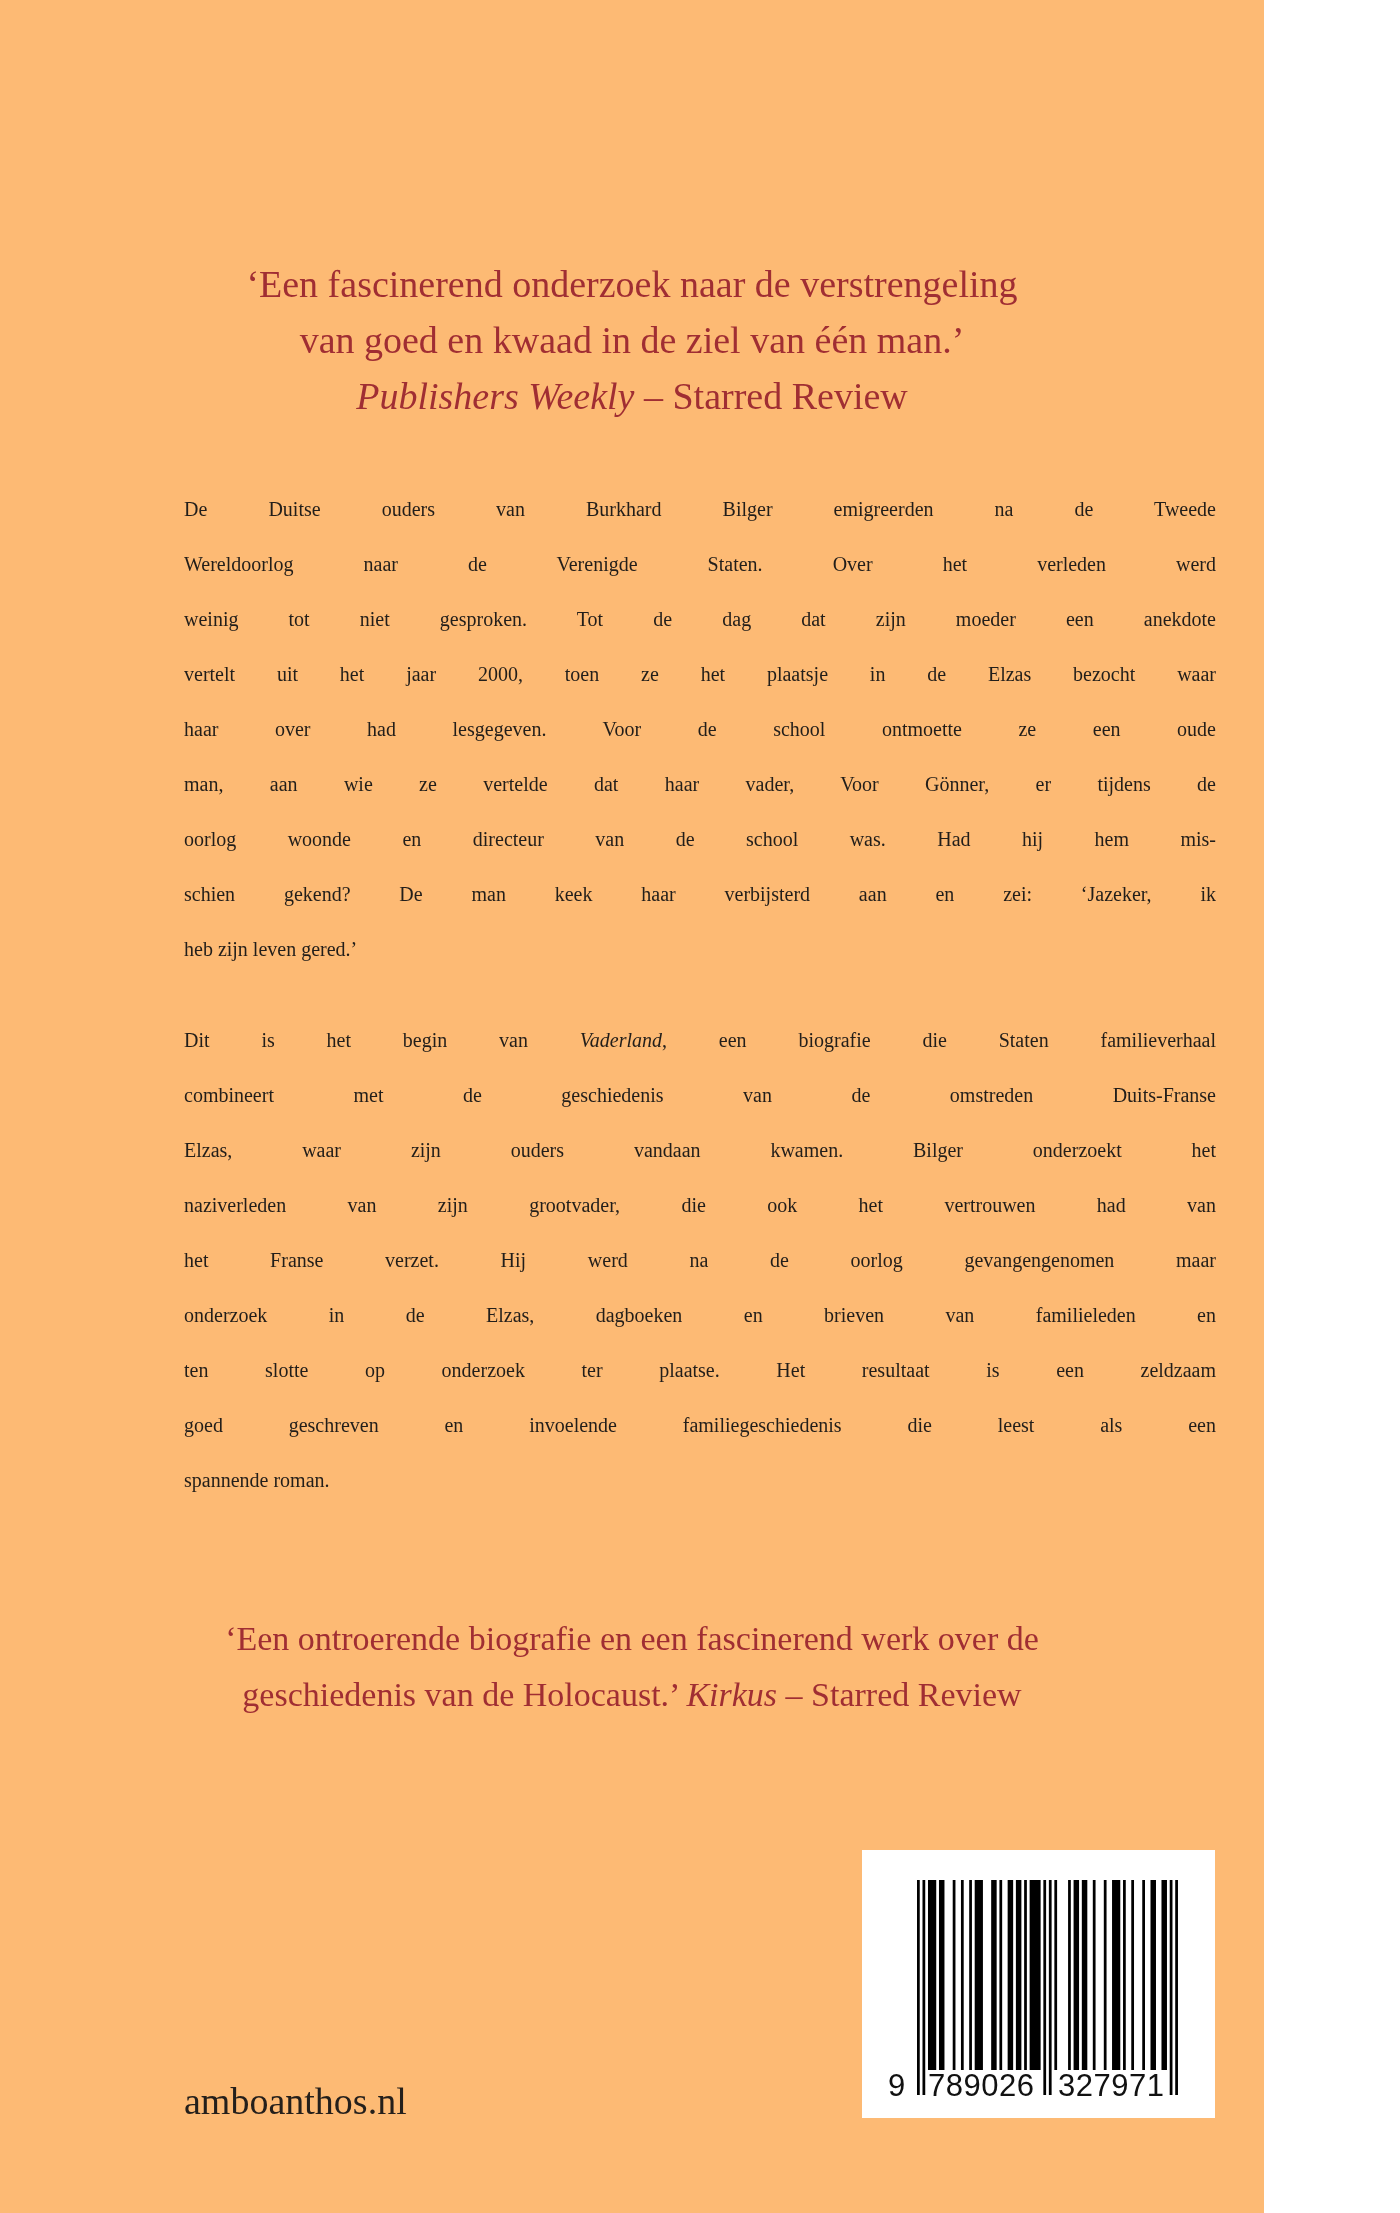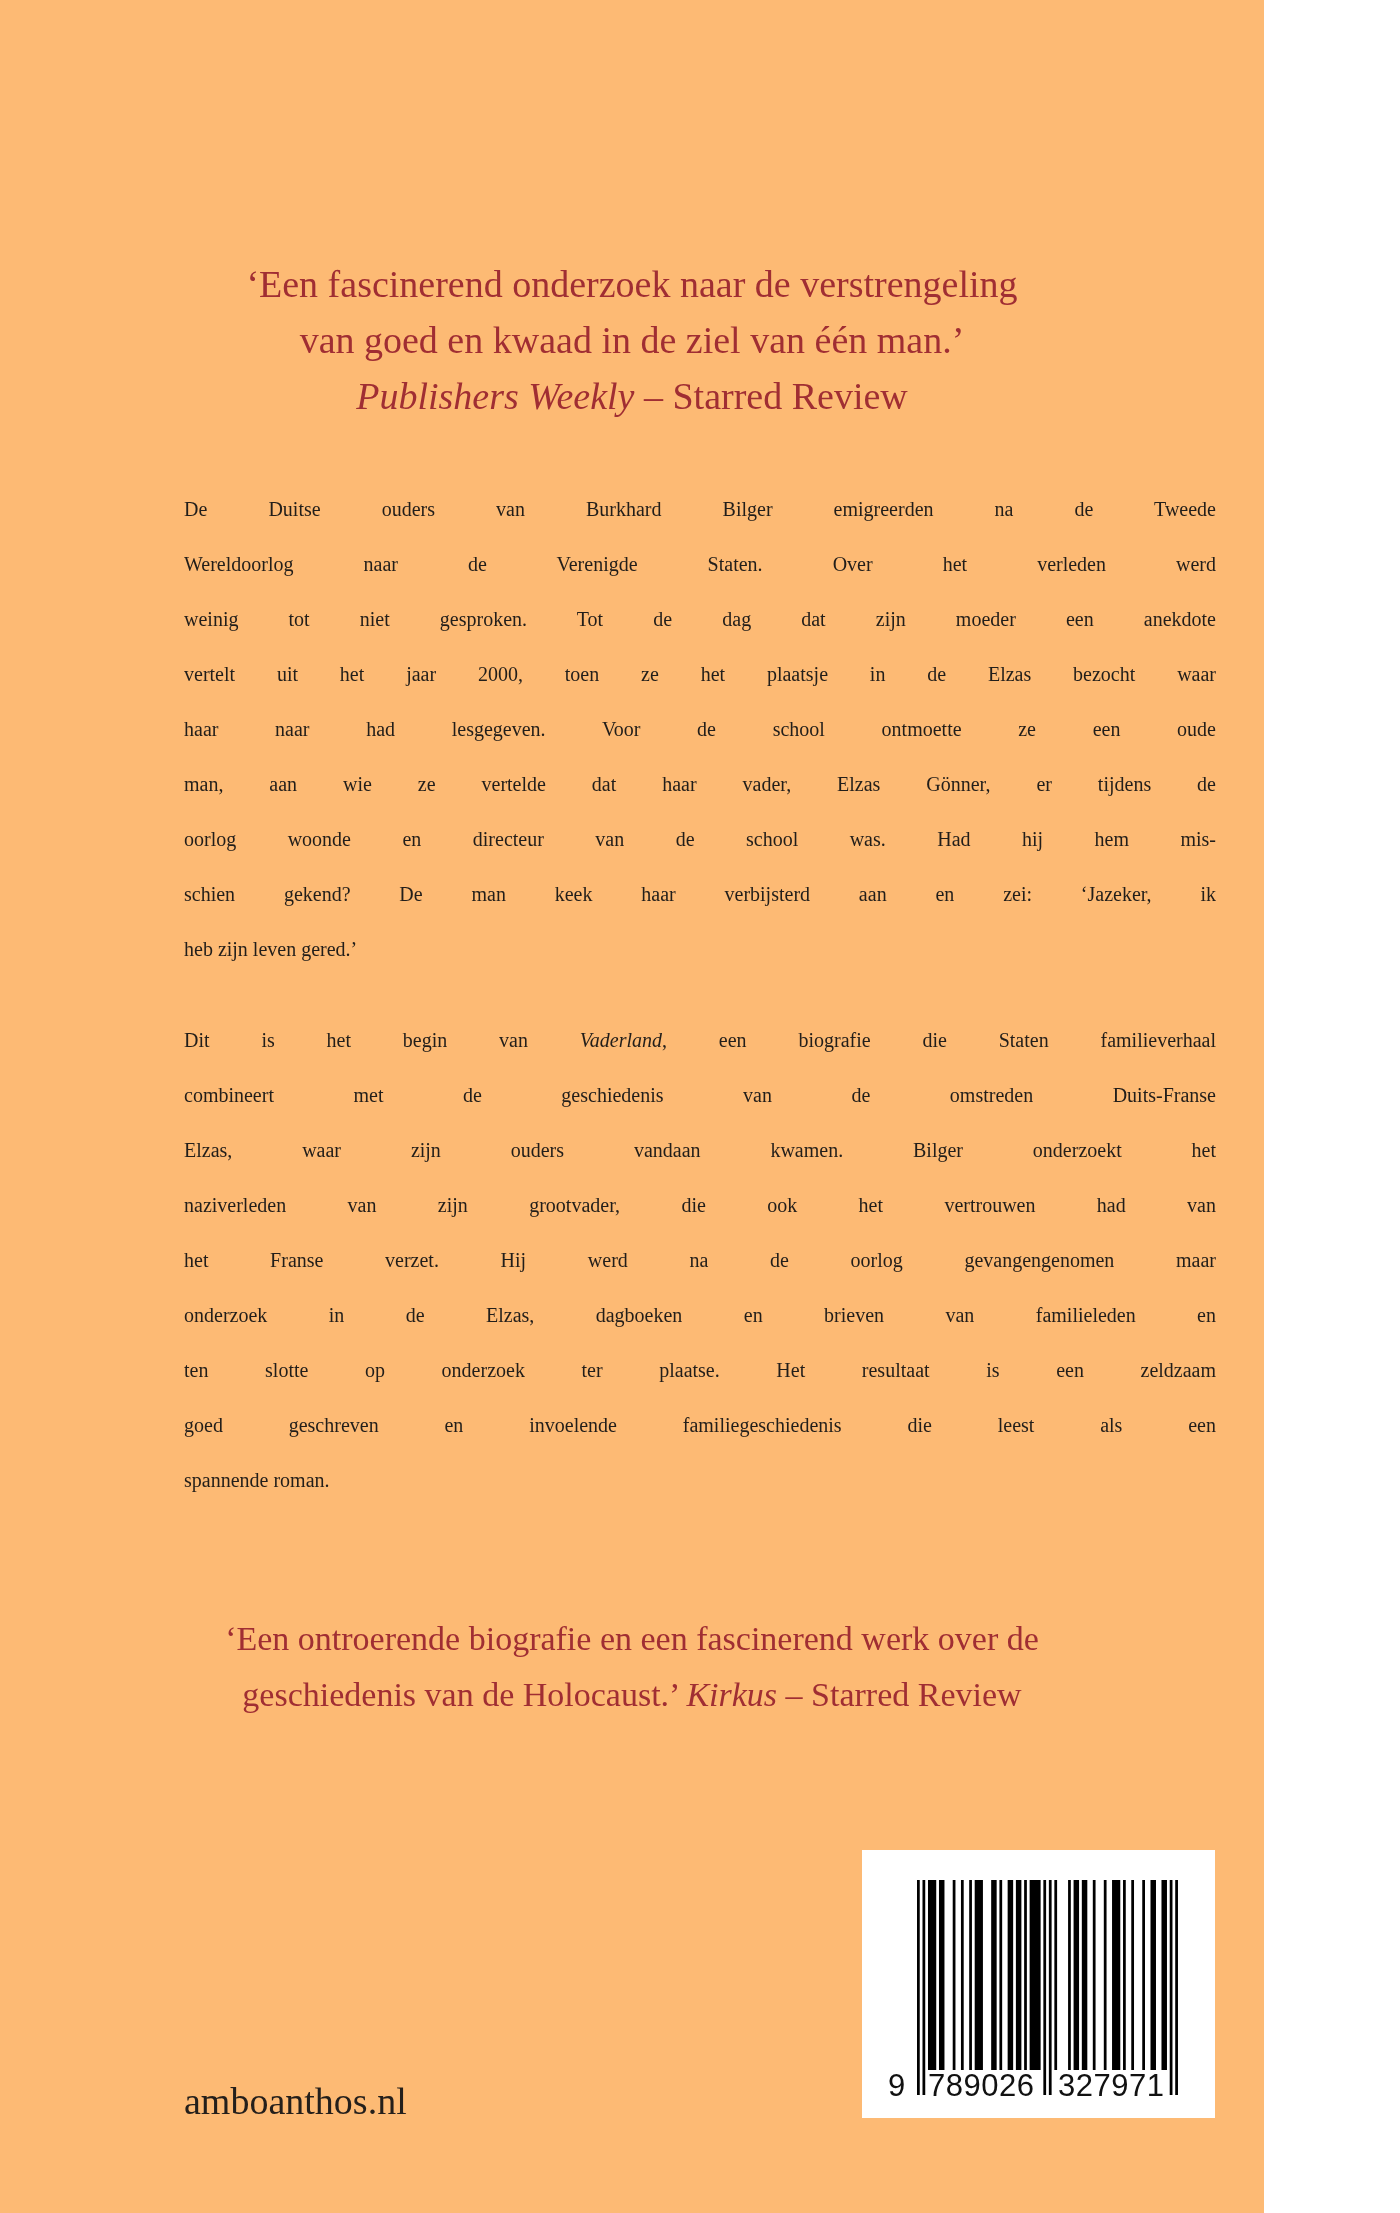--- a/index.html
+++ b/index.html
@@ -68,22 +68,22 @@
     <div class="quote-line">‘Een fascinerend onderzoek naar de verstrengeling</div>
     <div class="quote-line">van goed en kwaad in de ziel van één man.’</div>
     <div class="quote-line"><span class="italic">Publishers Weekly</span><span> – Starred Review</span></div>
   </div>
 
   <div class="body-para para-1">
     <div class="jline">De Duitse ouders van Burkhard Bilger emigreerden na de Tweede</div>
     <div class="jline">Wereldoorlog naar de Verenigde Staten. Over het verleden werd</div>
     <div class="jline">weinig tot niet gesproken. Tot de dag dat zijn moeder een anekdote</div>
     <div class="jline">vertelt uit het jaar 2000, toen ze het plaatsje in de Elzas bezocht waar</div>
-    <div class="jline">haar naar had lesgegeven. Voor de school ontmoette ze een oude</div>
-    <div class="jline">man, aan wie ze vertelde dat haar vader, Elzas Gönner, er tijdens de</div>
+    <div class="jline">haar over had lesgegeven. Voor de school ontmoette ze een oude</div>
+    <div class="jline">man, aan wie ze vertelde dat haar vader, Voor Gönner, er tijdens de</div>
     <div class="jline">oorlog woonde en directeur van de school was. Had hij hem mis-</div>
     <div class="jline">schien gekend? De man keek haar verbijsterd aan en zei: ‘Jazeker, ik</div>
     <div class="jline last">heb zijn leven gered.’</div>
   </div>
 
   <div class="body-para para-2">
     <div class="jline"><span>Dit is het begin van </span><span class="italic">Vaderland</span><span>, een biografie die Staten familieverhaal</span></div>
     <div class="jline">combineert met de geschiedenis van de omstreden Duits-Franse</div>
     <div class="jline">Elzas, waar zijn ouders vandaan kwamen. Bilger onderzoekt het</div>
     <div class="jline">naziverleden van zijn grootvader, die ook het vertrouwen had van</div>

